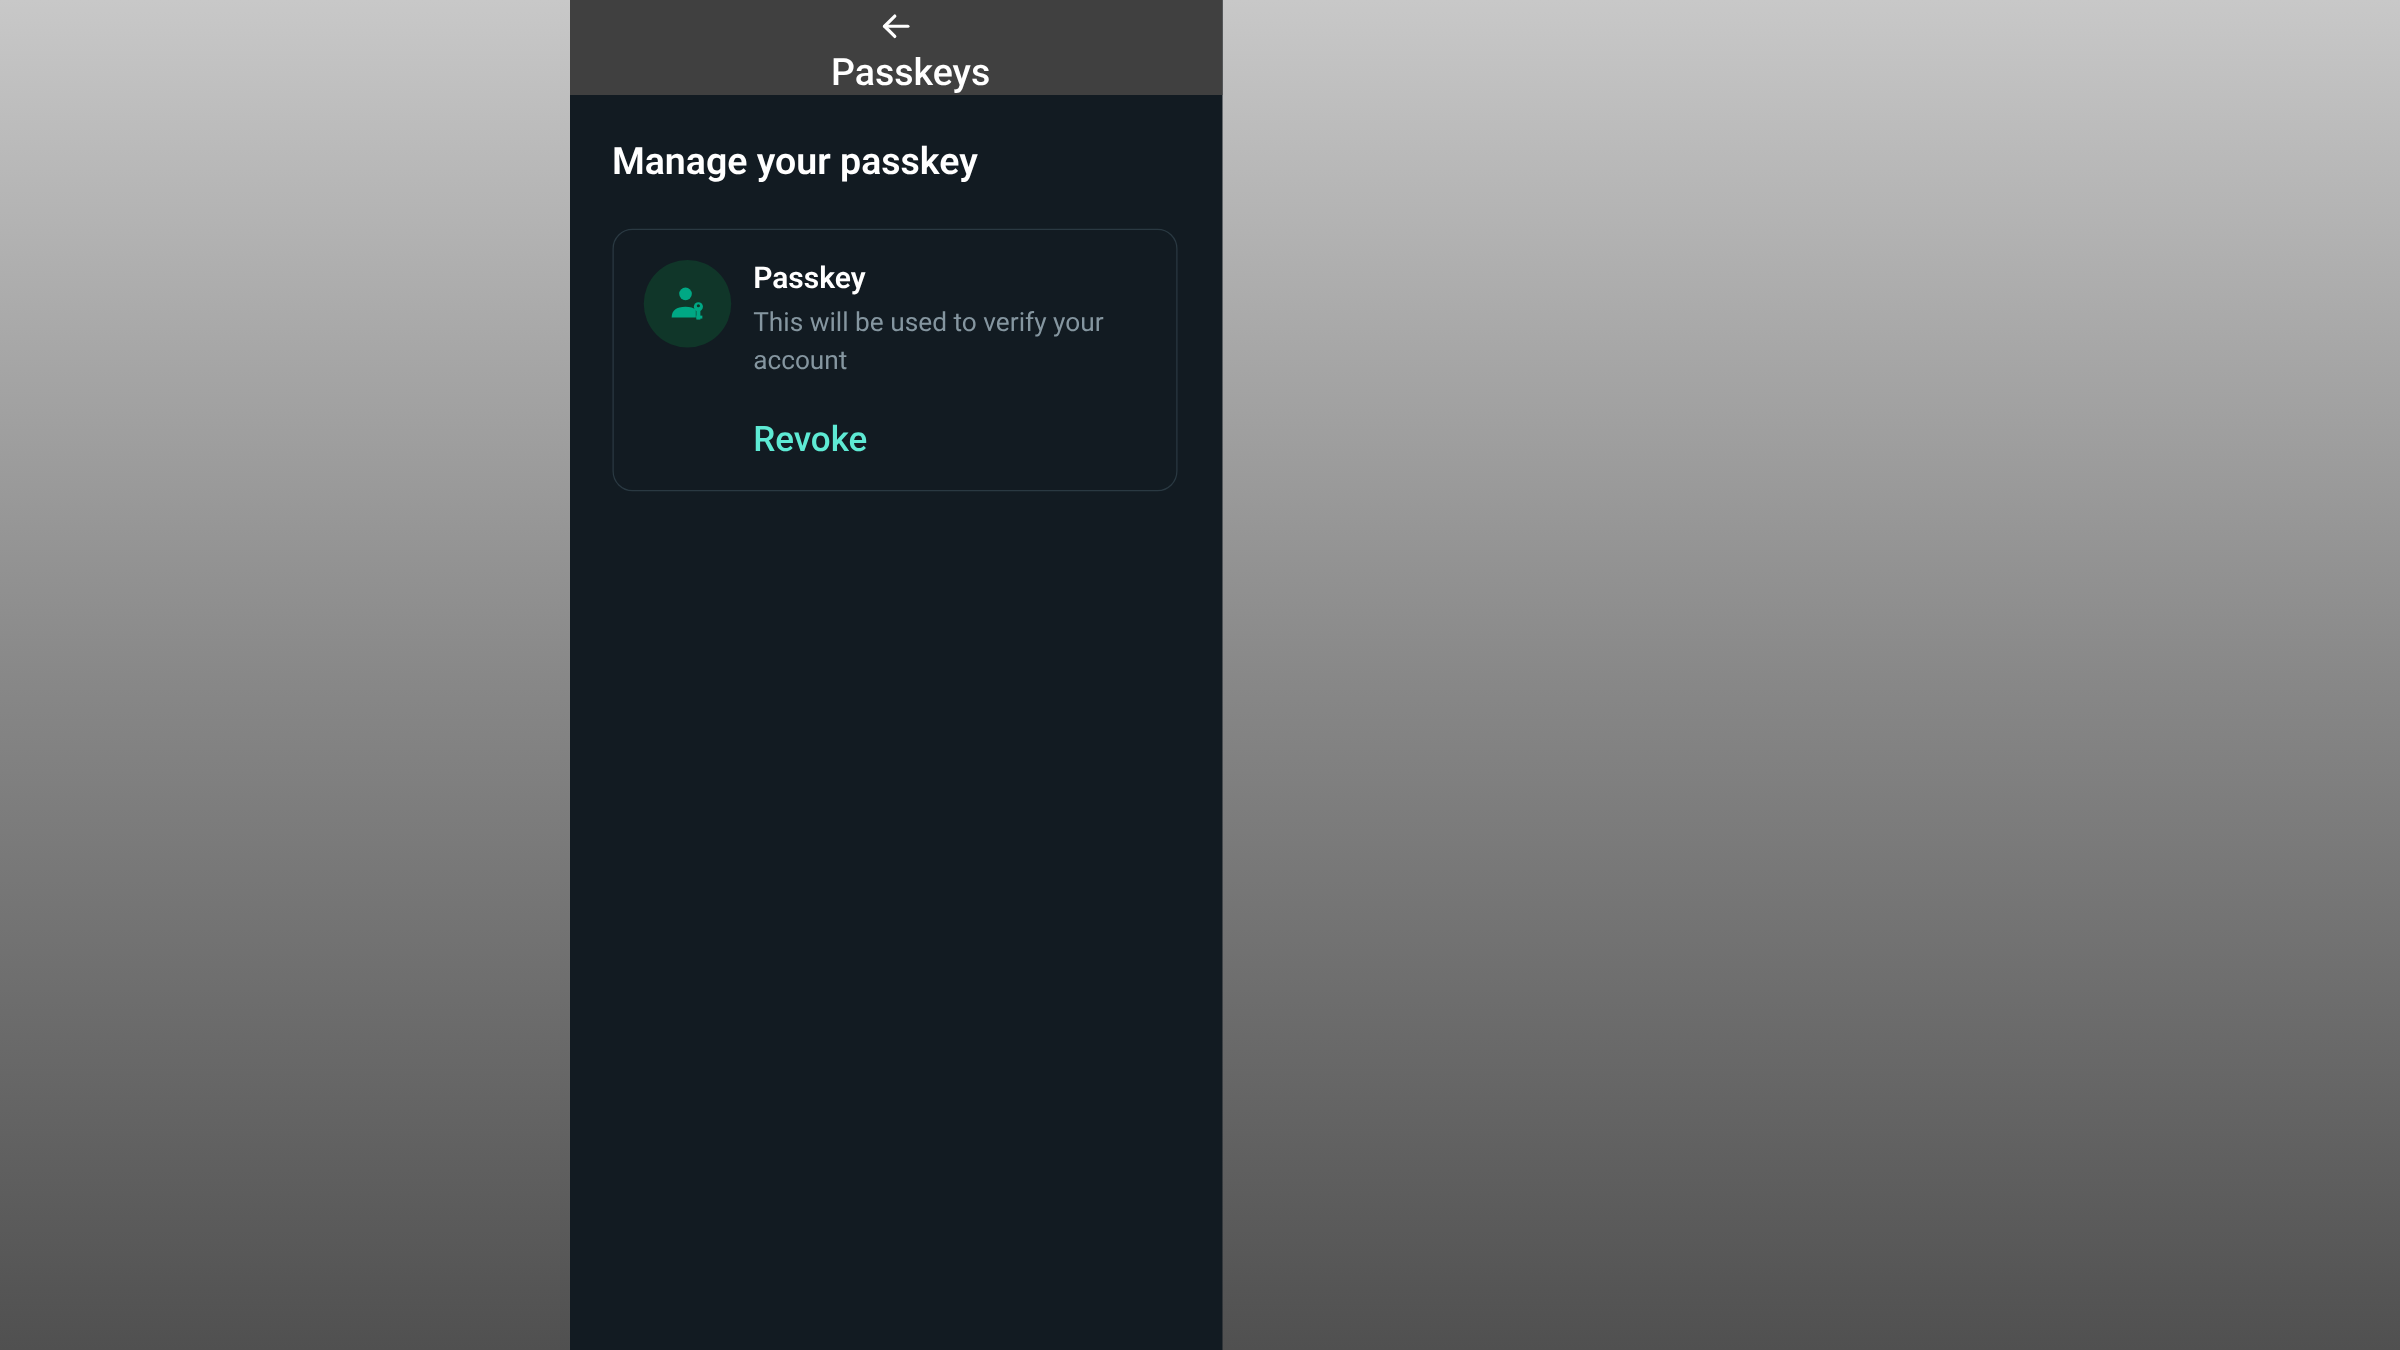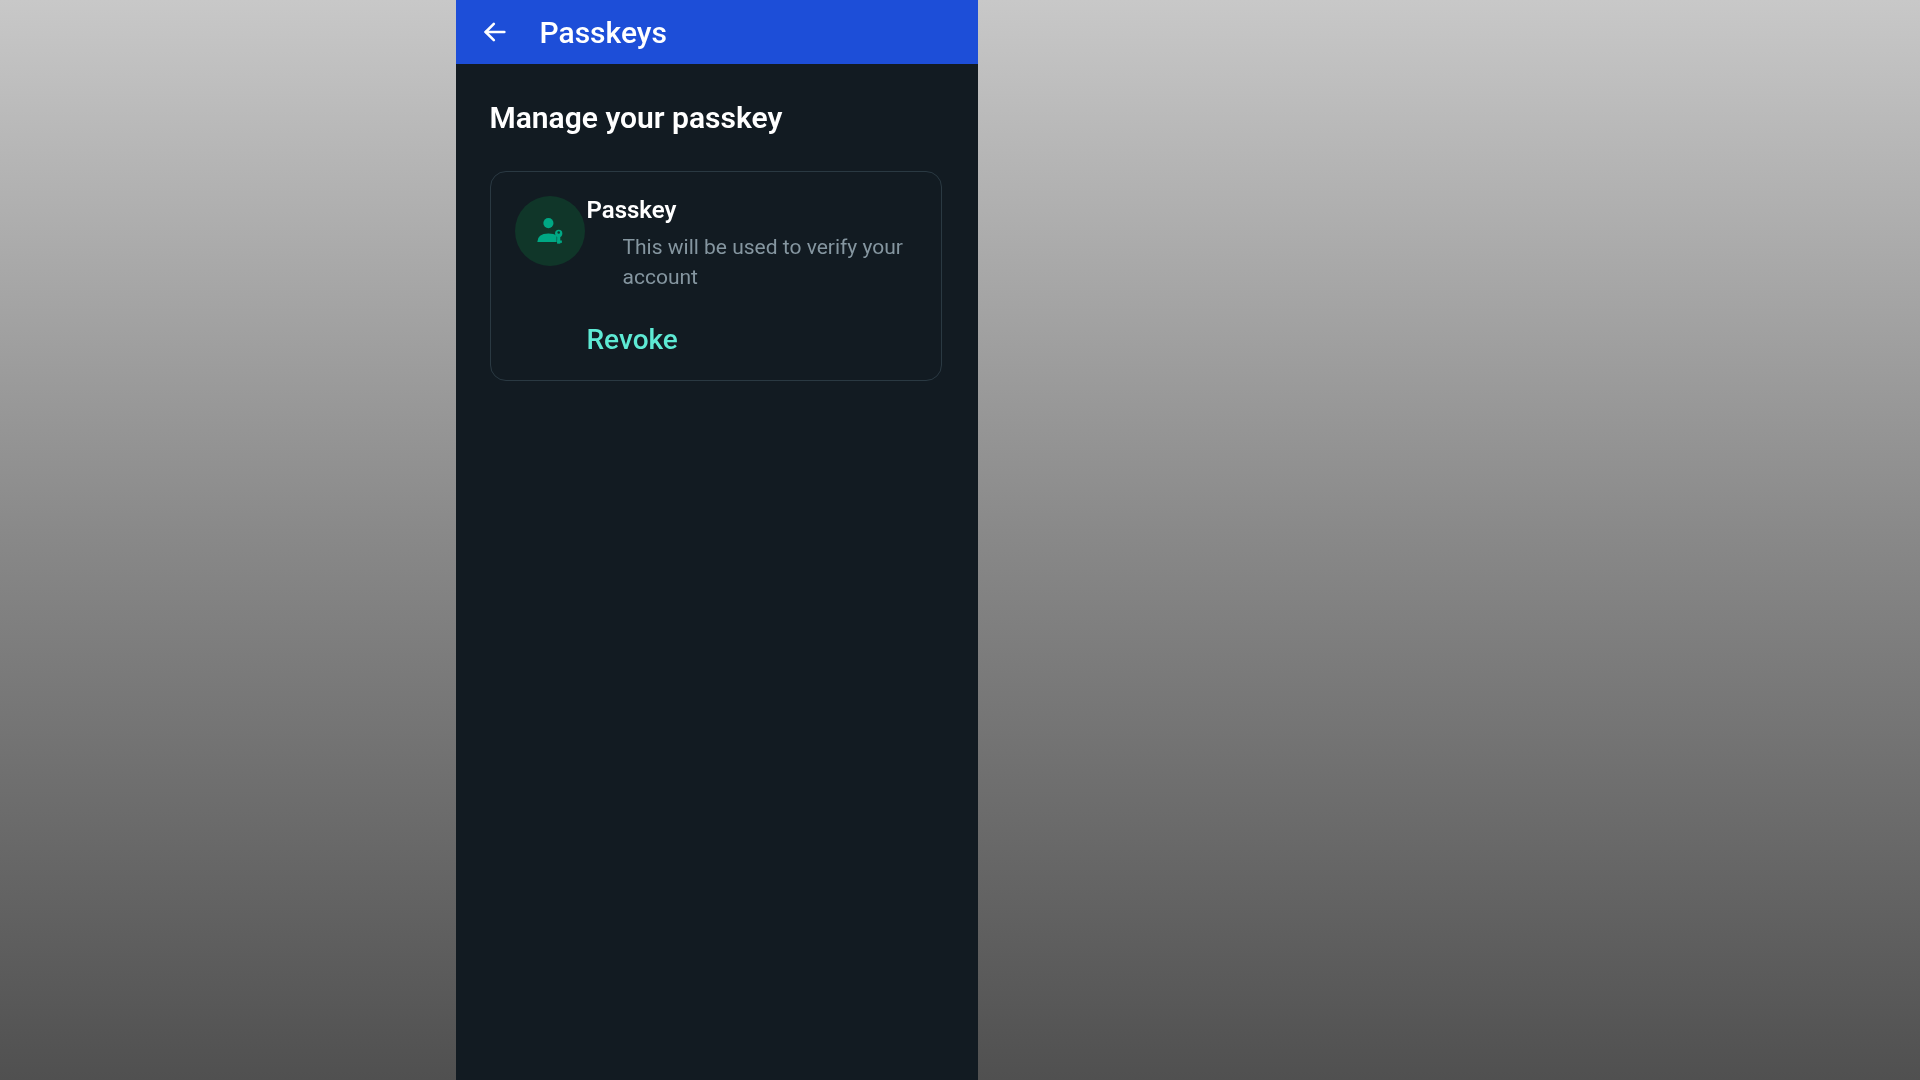--- a/index.html
+++ b/index.html
@@ -16,25 +16,26 @@
       justify-content: center;
       align-items: flex-start;
     }
     .phone-screen {
       width: 522px;
       height: 1080px;
       background: #121b22;
       margin-left: -487px;
     }
     .header {
-      height: 64px;
-      background: #1d4ed8;
+      height: 76px;
+      background: #404040;
       display: flex;
       align-items: center;
       padding: 0 18px;
+      flex-direction: column;
     }
     .back-button {
       width: 42px;
       height: 42px;
       display: flex;
       align-items: center;
       justify-content: center;
       cursor: pointer;
     }
     .header-title {
@@ -62,21 +63,21 @@
       color: #53bdeb;
       cursor: pointer;
     }
     .passkey-card {
       margin-top: 36px;
       border: 1px solid #2a3942;
       border-radius: 16px;
       padding: 24px;
       display: flex;
       align-items: flex-start;
-      gap: 2px;
+      gap: 18px;
     }
     .passkey-icon {
       width: 70px;
       height: 70px;
       border-radius: 50%;
       background: #103629;
       display: flex;
       align-items: center;
       justify-content: center;
       flex-shrink: 0;
@@ -88,21 +89,20 @@
       color: #ffffff;
       font-size: 24px;
       font-weight: 600;
       margin-bottom: 8px;
     }
     .passkey-subtitle {
       color: #8596a0;
       font-size: 21px;
       line-height: 1.45;
       font-weight: 400;
-      margin-left: 36px;
     }
     .revoke-button {
       color: #5eead4;
       font-size: 28px;
       font-weight: 500;
       margin-top: 30px;
       cursor: pointer;
       display: inline-block;
     }
   </style>

